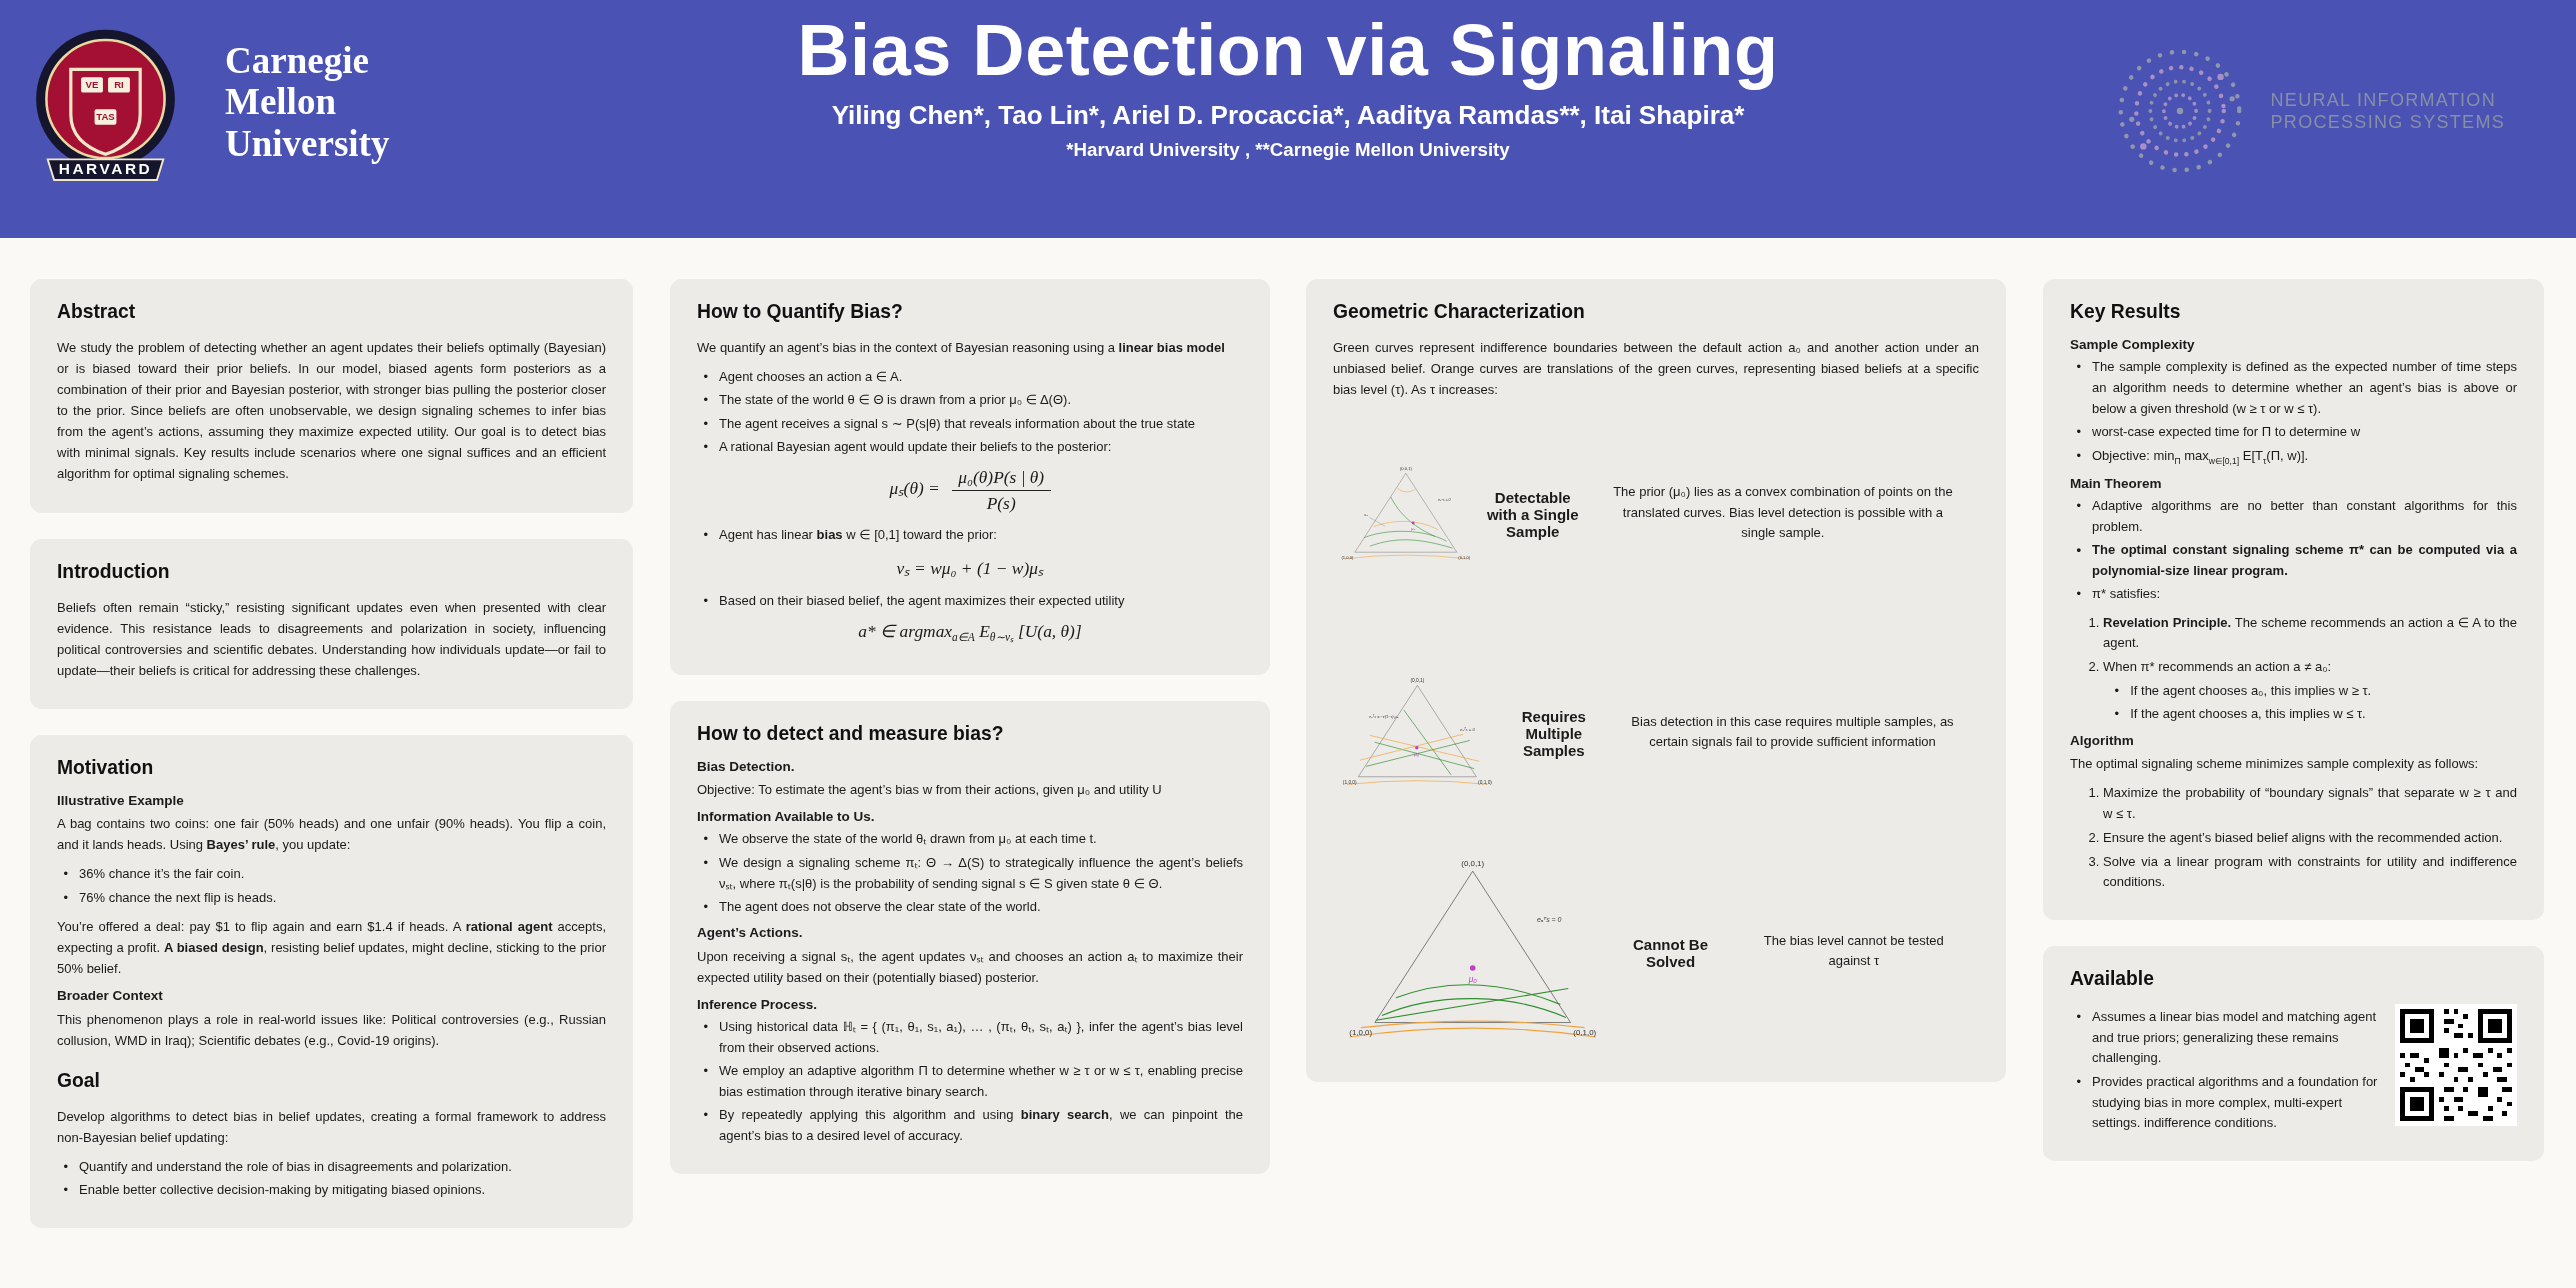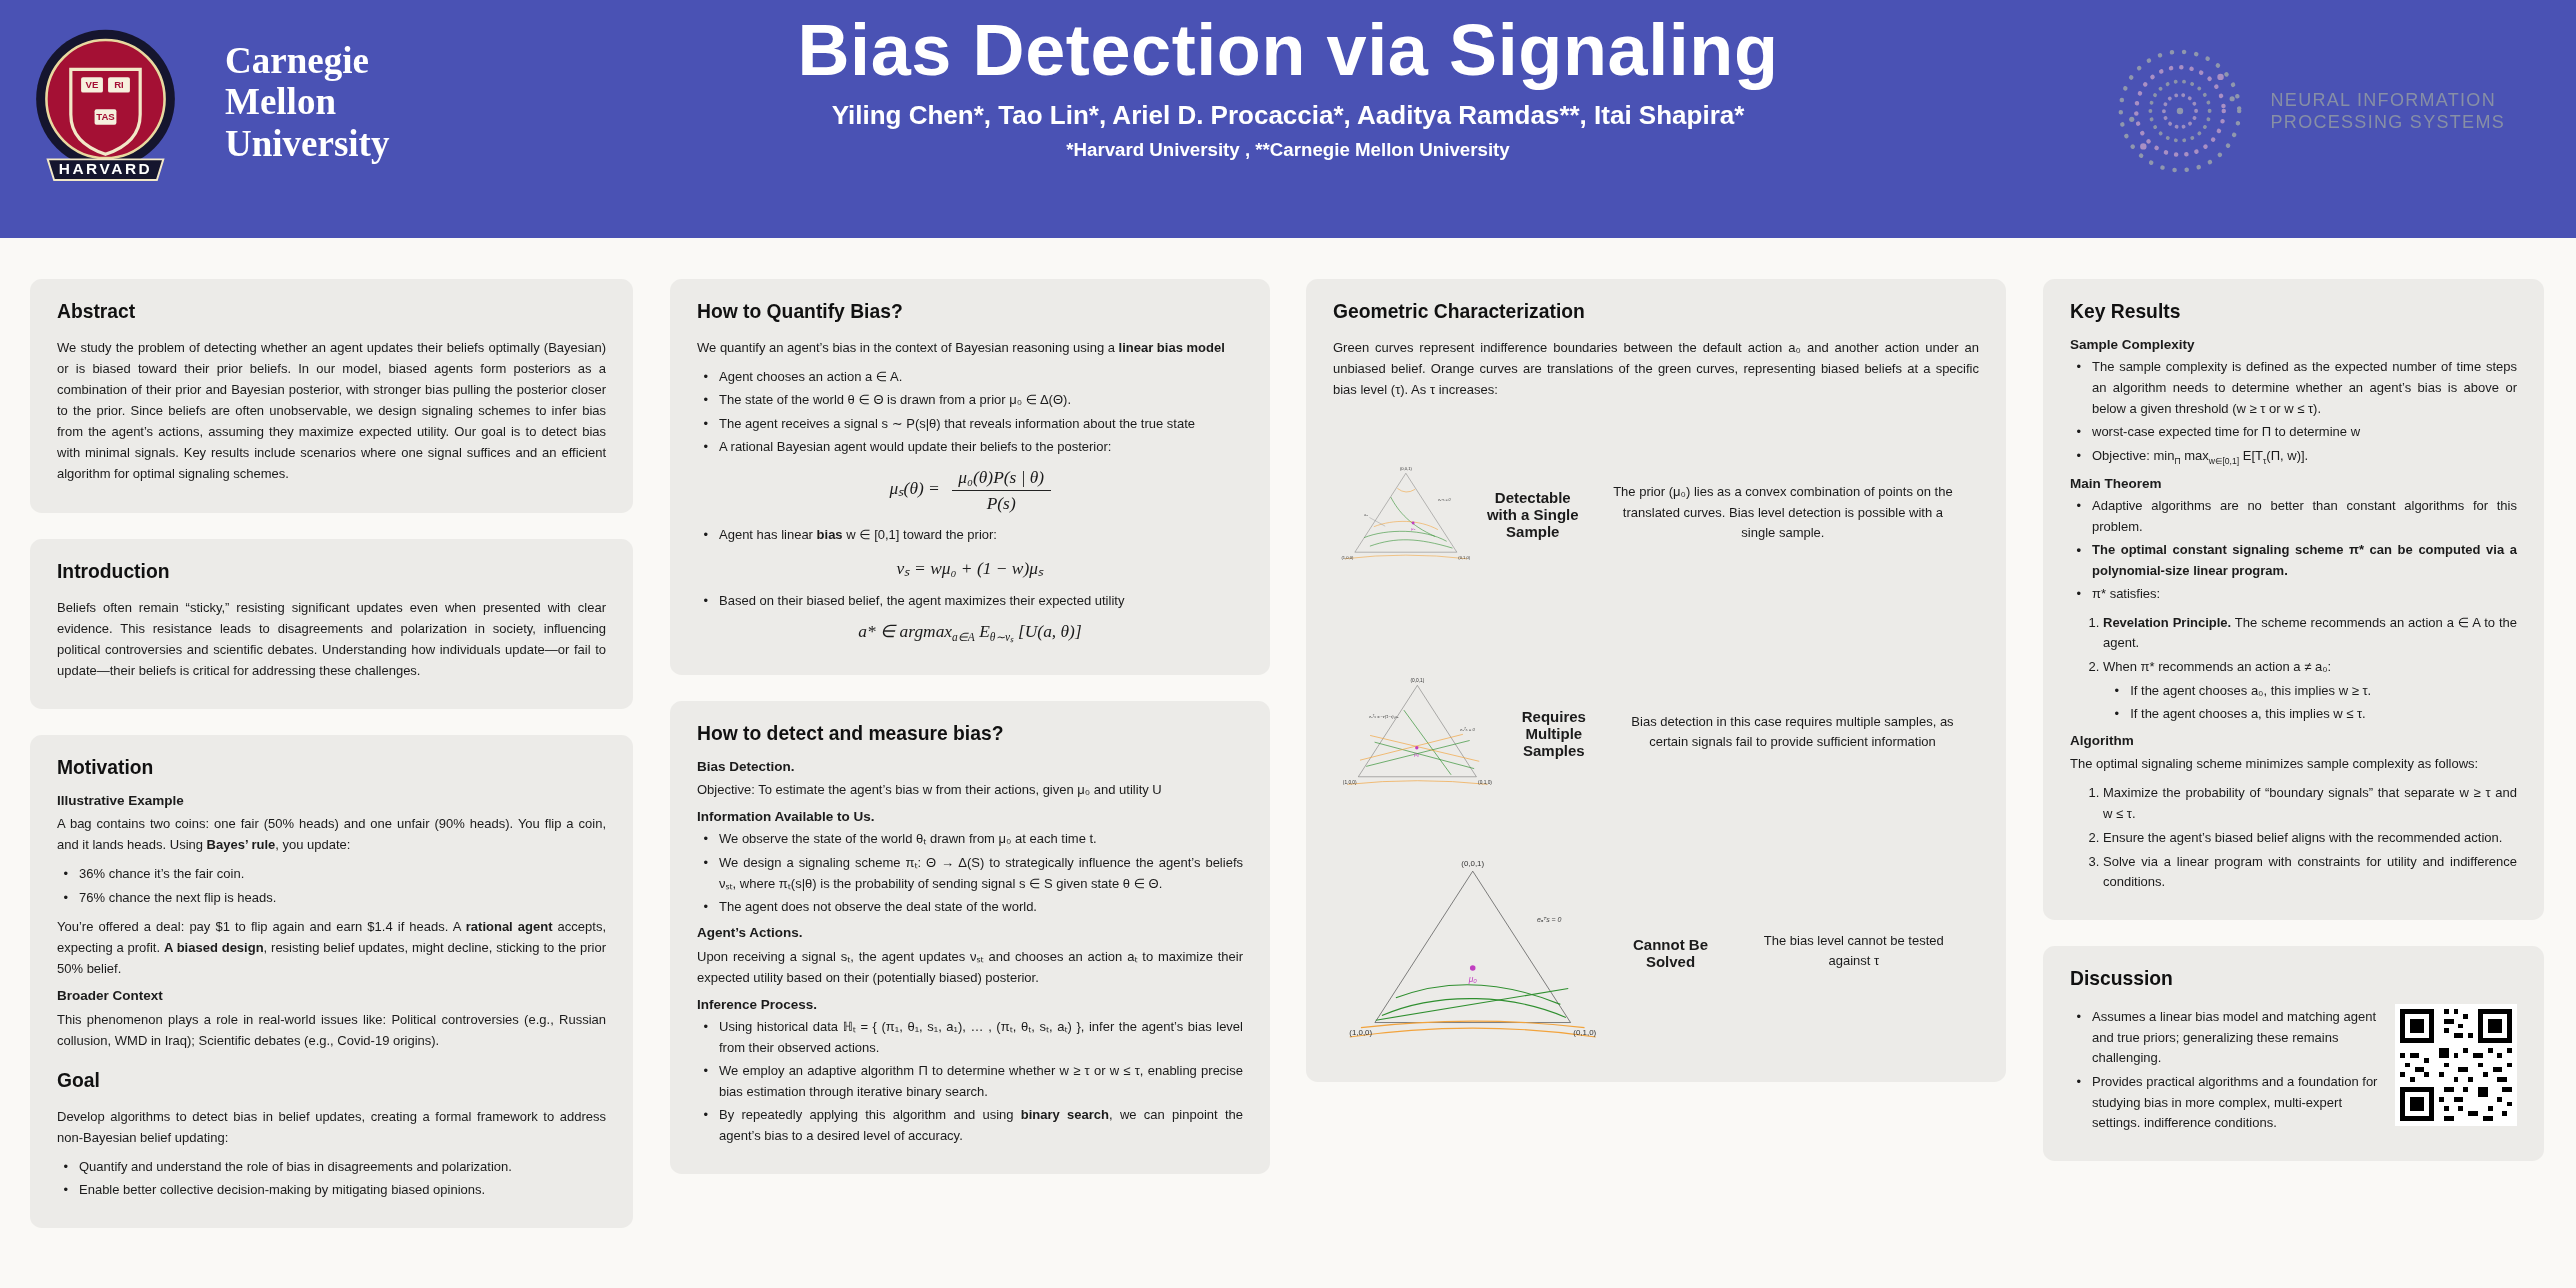--- a/index.html
+++ b/index.html
@@ -168,21 +168,21 @@
   </section>
 
   <section class="card">
     <h2 class="card-title">How to detect and measure bias?</h2>
     <div class="subhead">Bias Detection.</div>
     <p>Objective: To estimate the agent’s bias w from their actions, given μ₀ and utility U</p>
     <div class="subhead">Information Available to Us.</div>
     <ul class="dots">
       <li>We observe the state of the world θₜ drawn from μ₀ at each time t.</li>
       <li>We design a signaling scheme πₜ: Θ → Δ(S) to strategically influence the agent’s beliefs νₛₜ, where πₜ(s|θ) is the probability of sending signal s ∈ S given state θ ∈ Θ.</li>
-      <li>The agent does not observe the deal state of the world.</li>
+      <li>The agent does not observe the clear state of the world.</li>
     </ul>
     <div class="subhead">Agent’s Actions.</div>
     <p>Upon receiving a signal sₜ, the agent updates νₛₜ and chooses an action aₜ to maximize their expected utility based on their (potentially biased) posterior.</p>
     <div class="subhead">Inference Process.</div>
     <ul class="dots">
       <li><span>Using historical data ℍₜ = { (π₁, θ₁, s₁, a₁), … , (πₜ, θₜ, sₜ, aₜ) }, infer the agent’s bias level from their observed actions.</span></li>
       <li><span>We employ an adaptive algorithm Π to determine whether w ≥ τ or w ≤ τ, enabling precise bias estimation through iterative binary search.</span></li>
       <li><span>By repeatedly applying this algorithm and using </span><span class="b">binary search</span><span>, we can pinpoint the agent’s bias to a desired level of accuracy.</span></li>
     </ul>
   </section>
@@ -291,21 +291,21 @@
     <div class="subhead">Algorithm</div>
     <p>The optimal signaling scheme minimizes sample complexity as follows:</p>
     <ol class="nums">
       <li>Maximize the probability of “boundary signals” that separate w ≥ τ and w ≤ τ.</li>
       <li>Ensure the agent’s biased belief aligns with the recommended action.</li>
       <li>Solve via a linear program with constraints for utility and indifference conditions.</li>
     </ol>
   </section>
 
   <section class="card">
-    <h2 class="card-title">Discussion</h2>
+    <h2 class="card-title">Available</h2>
     <div class="discussion-flex">
       <div class="discussion-text">
         <ul class="dots">
           <li>Assumes a linear bias model and matching agent and true priors; generalizing these remains challenging.</li>
           <li>Provides practical algorithms and a foundation for studying bias in more complex, multi-expert settings. indifference conditions.</li>
         </ul>
       </div>
       <svg width="122" height="122" viewBox="0 0 50 50" shape-rendering="crispEdges">
         <rect x="0" y="0" width="50" height="50" fill="#fff"></rect>
         <rect x="2" y="2" width="14" height="14" fill="#000"></rect>

